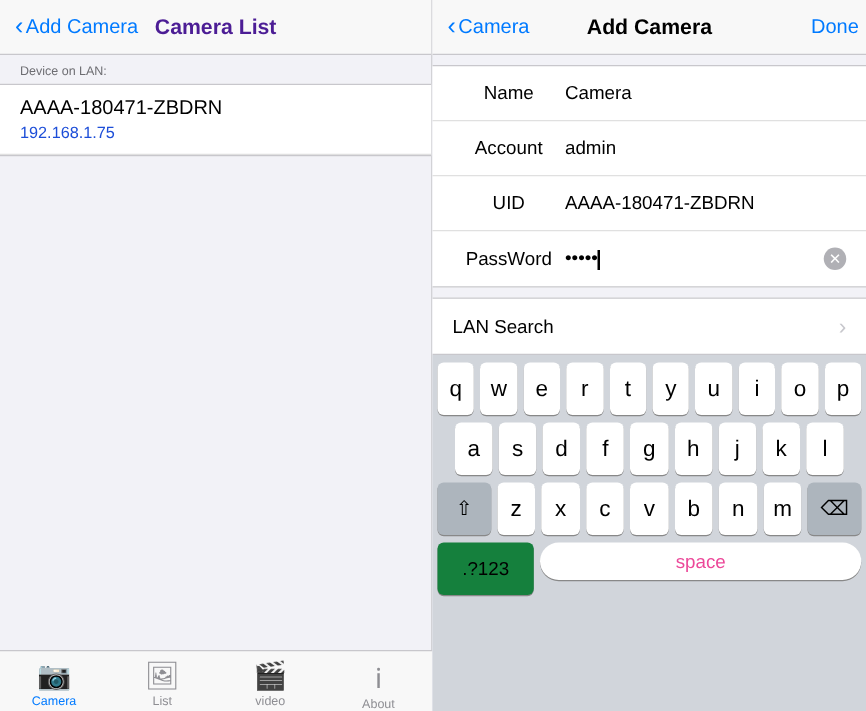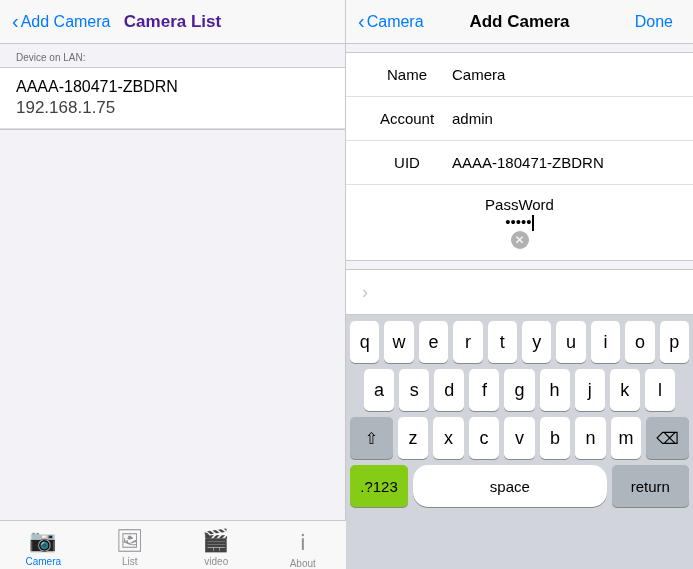--- a/index.html
+++ b/index.html
@@ -72,22 +72,22 @@
       padding: 10px 16px;
       border-bottom: 1px solid #e0e0e0;
     }
 
     .device-name {
       font-size: 16px;
       color: #000;
     }
 
     .device-ip {
-      font-size: 17px;
-      color: #404040;
+      font-size: 13px;
+      color: #1d4ed8;
       margin-top: 2px;
     }
 
     .tab-bar {
       position: absolute;
       bottom: 0;
       left: 0;
       width: 346px;
       height: 49px;
       background: rgba(248,248,248,0.97);
@@ -149,21 +149,21 @@
       position: absolute;
       left: 50%;
       transform: translateX(-50%);
       font-size: 17px;
       font-weight: 600;
       color: #000;
     }
 
     .nav-done {
       position: absolute;
-      right: 20px;
+      right: 6px;
       color: #007aff;
       font-size: 16px;
       cursor: pointer;
     }
 
     .form-section {
       background: #fff;
       border-top: 1px solid #c8c7cc;
       border-bottom: 1px solid #c8c7cc;
       margin-top: 8px;
@@ -172,21 +172,20 @@
     .form-row {
       display: flex;
       align-items: center;
       padding: 11px 16px;
       border-bottom: 1px solid #e0e0e0;
       min-height: 44px;
     }
 
     .form-row:last-child {
       border-bottom: none;
-      flex-direction: column;
     }
 
     .form-label {
       width: 90px;
       font-size: 15px;
       color: #000;
       flex-shrink: 0;
       text-align: center;
     }
 
@@ -293,45 +292,45 @@
       justify-content: center;
       box-shadow: 0 1px 0 #888;
       cursor: pointer;
       font-size: 16px;
       color: #000;
       flex: 1.4;
       max-width: 44px;
     }
 
     .key-special {
-      background: #84cc16;
+      background: #15803d;
       border-radius: 5px;
       height: 42px;
       display: flex;
       align-items: center;
       justify-content: center;
       box-shadow: 0 1px 0 #888;
       cursor: pointer;
       font-size: 15px;
       color: #000;
       flex: 1.5;
     }
 
     .key-space {
       background: #fff;
       border-radius: 15px;
-      height: 42px;
+      height: 30px;
       flex: 5;
       display: flex;
       align-items: center;
       justify-content: center;
       box-shadow: 0 1px 0 #888;
       cursor: pointer;
       font-size: 15px;
-      color: #000000;
+      color: #ec4899;
     }
 
     .key-return {
       background: #adb5bd;
       border-radius: 5px;
       height: 42px;
       flex: 2;
       display: flex;
       align-items: center;
       justify-content: center;
@@ -428,20 +427,21 @@
       <div class="form-label">PassWord</div>
       <div class="form-value">
         <span>•••••</span><span class="cursor-blink"></span>
       </div>
       <div class="clear-btn">✕</div>
     </div>
   </div>
 
   <div class="lan-search-section">
     <div class="lan-row">
+      <div class="lan-label">LAN Search</div>
       <div class="lan-chevron">›</div>
     </div>
   </div>
 
   <div class="keyboard">
 
     <div class="keyboard-row">
       <div class="key">q</div>
       <div class="key">w</div>
       <div class="key">e</div>
@@ -474,16 +474,15 @@
       <div class="key">v</div>
       <div class="key">b</div>
       <div class="key">n</div>
       <div class="key">m</div>
       <div class="key-delete">⌫</div>
     </div>
 
     <div class="keyboard-bottom-row">
       <div class="key-special">.?123</div>
       <div class="key-space">space</div>
-      <div class="key-return">return</div>
     </div>
   </div>
 </div>
 
 </body></html>

